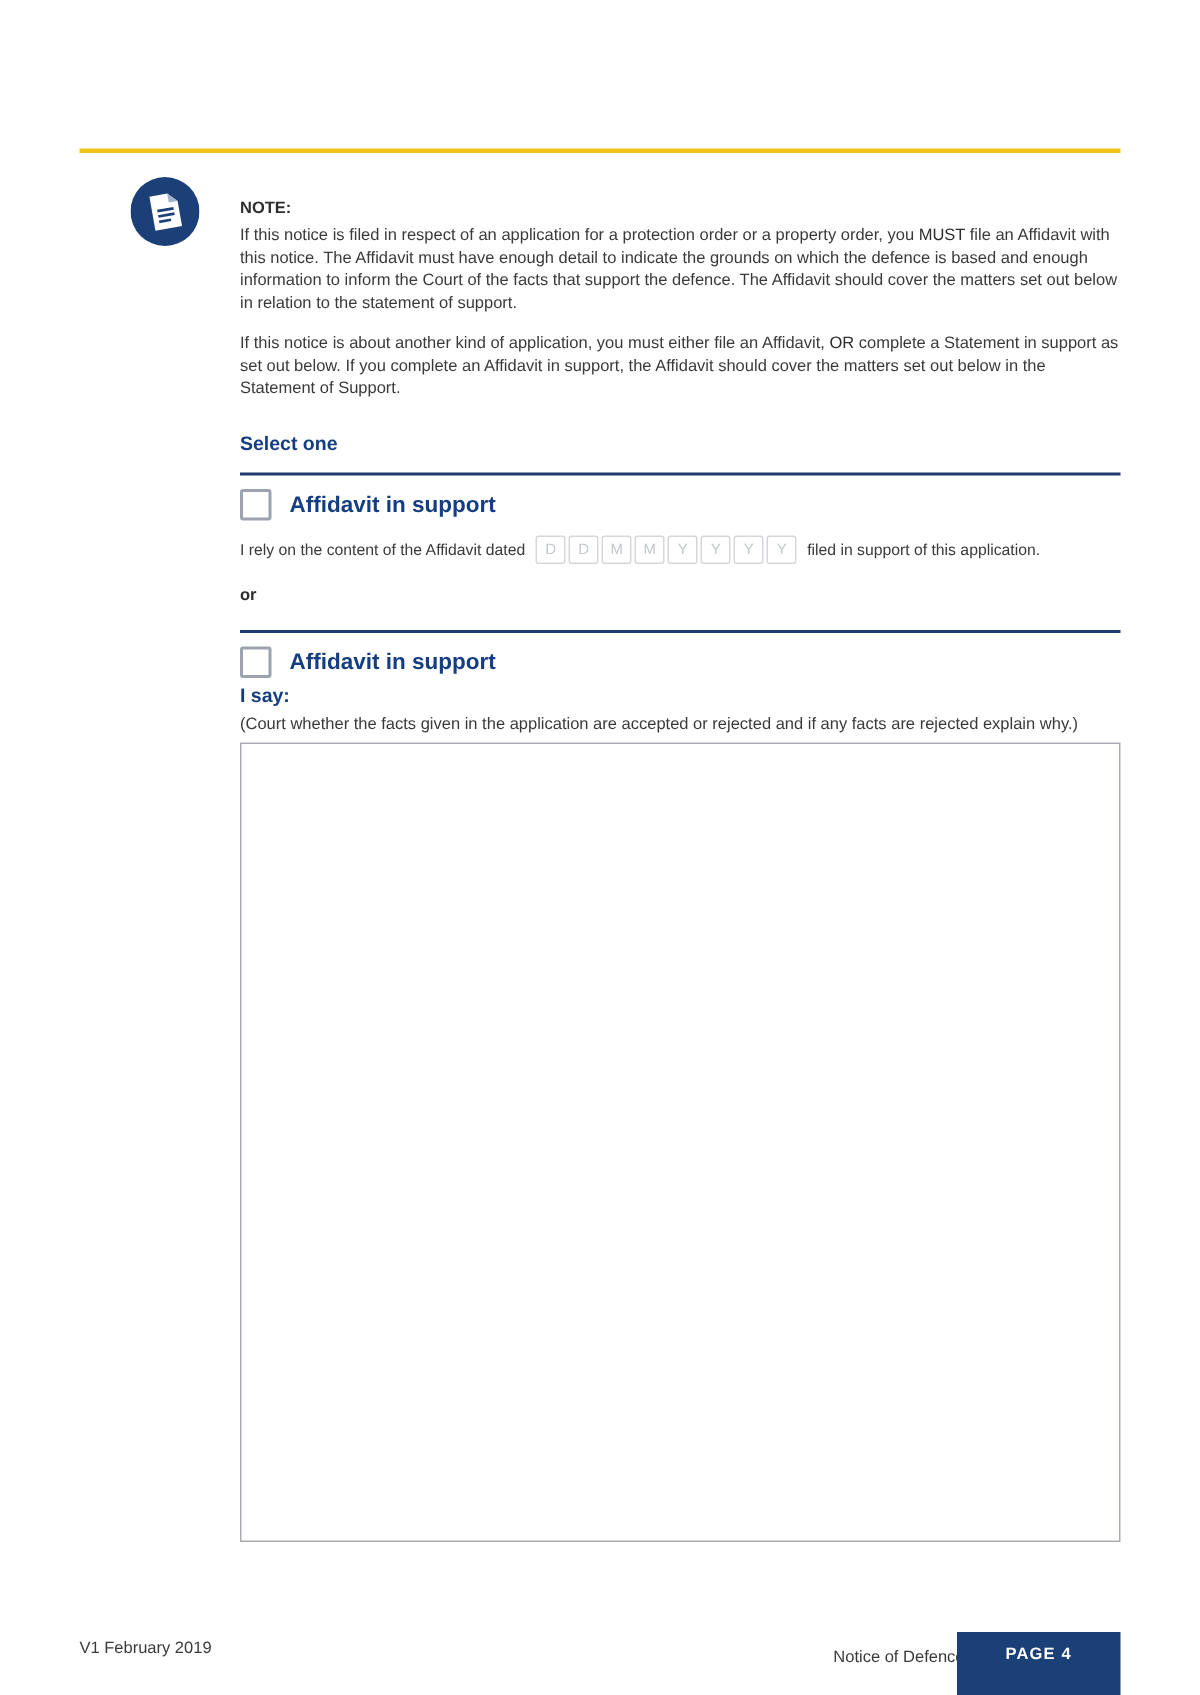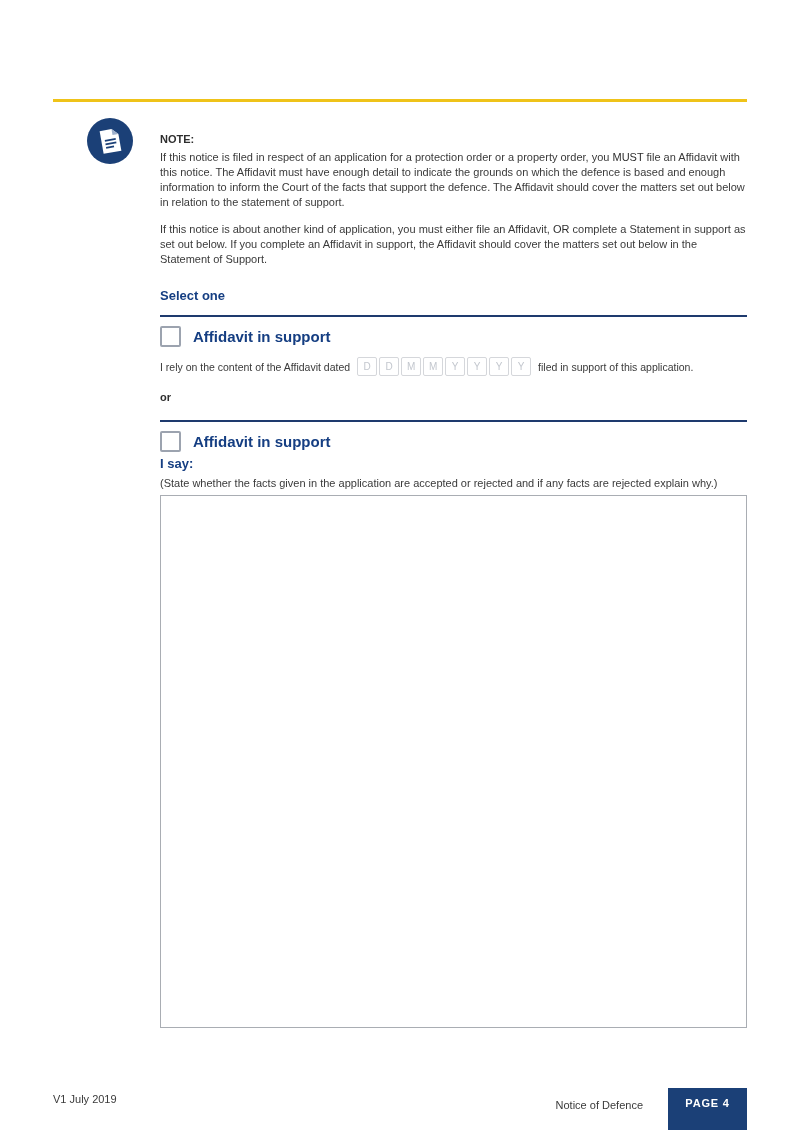--- a/index.html
+++ b/index.html
@@ -86,21 +86,21 @@
 
   .footer-left {
     position:absolute; left:53px; top:1093px;
     font-size:11px; color:#3a3a3a;
   }
   .footer-right {
     position:absolute; right:157px; top:1099px;
     font-size:11px; color:#3a3a3a;
   }
   .page-badge {
-    position:absolute; right:53px; bottom:0; width:79px; height:42px;
+    position:absolute; right:53px; bottom:0; width:109px; height:42px;
     background:#1B4077; display:flex; justify-content:center;
     padding-top:9px;
   }
   .page-badge span {
     color:#ffffff; font-size:11px; font-weight:700; letter-spacing:0.8px;
   }
 </style>
 </head>
 <body>
 
@@ -162,27 +162,27 @@
 
       <div class="section-rule rule-2"></div>
 
       <div class="check-row">
         <span class="checkbox"></span>
         <span class="section-heading">Affidavit in support</span>
       </div>
 
       <div class="i-say">I say:</div>
 
-      <div class="instruction">(State whether the facts given in the application are accepted or rejected and if any facts are rejected explain why.)</div>
+      <div class="instruction">(Court whether the facts given in the application are accepted or rejected and if any facts are rejected explain why.)</div>
 
       <div class="statement-box"></div>
 
 
     </div>
   </div>
 
-  <span class="footer-left">V1 July 2019</span>
+  <span class="footer-left">V1 February 2019</span>
   <span class="footer-right">Notice of Defence</span>
   <div class="page-badge">
     <span>PAGE 4</span>
   </div>
 
 </div>
 
 </body></html>

